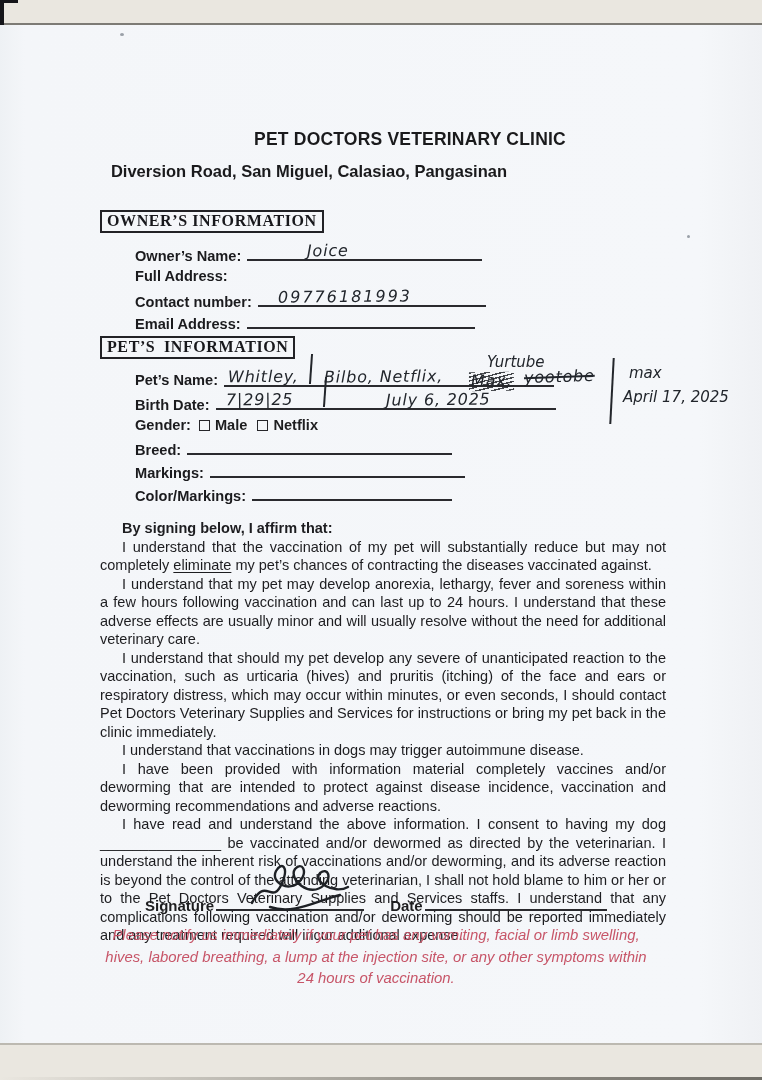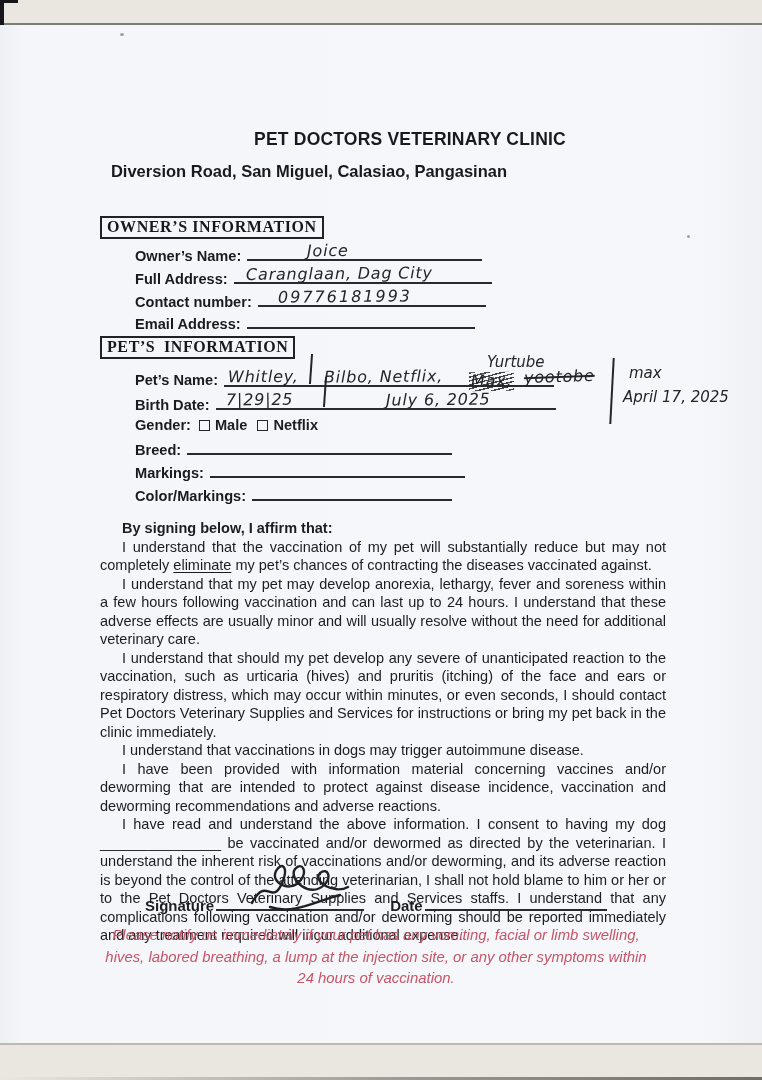--- a/index.html
+++ b/index.html
@@ -22,21 +22,21 @@
   .speck{position:absolute;background:#9aa0a8;border-radius:50%;}
 
   .title{position:absolute;top:104px;left:0;width:762px;text-align:center;
     font-weight:bold;font-size:17.5px;letter-spacing:.2px;color:#1a1a1c;padding-left:29px;}
   .subtitle{position:absolute;top:137px;left:0;width:618px;text-align:center;
     font-weight:bold;font-size:16.5px;color:#1a1a1c;}
 
   .section-box{position:absolute;left:100px;display:inline-block;
     border:2px solid #222226;padding:0px 5px 1px 5px;background:transparent;
     font-family:"Liberation Serif",serif;font-weight:bold;font-size:16px;letter-spacing:.6px;color:#18181c;}
-  .owner-box{top:191px;}
+  .owner-box{top:185px;}
   .pet-box{top:311px;word-spacing:4px;}
 
   .rows{position:absolute;left:135px;}
   .owner-rows{top:219px;width:560px;}
   .pet-rows{top:345px;width:620px;}
   .field-row{height:22.8px;position:relative;white-space:nowrap;}
   .flabel{font-weight:bold;font-size:14.6px;color:#1b1b1e;text-align:right;}
   .fline{display:inline-block;border-bottom:2px solid #2a2a2e;height:15px;
     vertical-align:baseline;margin-left:6px;position:relative;}
   .w235{width:235px;} .w258{width:258px;} .w228{width:228px;}
@@ -94,21 +94,21 @@
   <div class="title">PET DOCTORS VETERINARY CLINIC</div>
   <div class="subtitle">Diversion Road, San Miguel, Calasiao, Pangasinan</div>
 
   <div class="section-box owner-box">OWNER’S INFORMATION</div>
 
   <div class="rows owner-rows">
     <div class="field-row">
       <span class="flabel">Owner’s Name:</span><span class="fline w235"><span class="hw center60">Joice</span></span>
     </div>
     <div class="field-row">
-      <span class="flabel">Full Address:</span><span class="fline w258"><span class="hw left12">Caranglaan, Dag City</span></span>
+      <span class="flabel">Full Address:</span>
     </div>
     <div class="field-row">
       <span class="flabel">Contact number:</span><span class="fline w228"><span class="hw left20">09776181993</span></span>
     </div>
     <div class="field-row">
       <span class="flabel">Email Address:</span><span class="fline w228"></span>
     </div>
   </div>
 
   <div class="section-box pet-box">PET’S INFORMATION</div>
@@ -147,21 +147,21 @@
       <span class="flabel">Color/Markings:</span><span class="fline w200"></span>
     </div>
   </div>
 
   <div class="body-text">
     <p class="body-heading">By signing below, I affirm that:</p>
     <p><span>I understand that the vaccination of my pet will substantially reduce but may not completely </span><u>eliminate</u><span> my pet’s chances of contracting the diseases vaccinated against.</span></p>
     <p>I understand that my pet may develop anorexia, lethargy, fever and soreness within a few hours following vaccination and can last up to 24 hours. I understand that these adverse effects are usually minor and will usually resolve without the need for additional veterinary care.</p>
     <p>I understand that should my pet develop any severe of unanticipated reaction to the vaccination, such as urticaria (hives) and pruritis (itching) of the face and ears or respiratory distress, which may occur within minutes, or even seconds, I should contact Pet Doctors Veterinary Supplies and Services for instructions or bring my pet back in the clinic immediately.</p>
     <p>I understand that vaccinations in dogs may trigger autoimmune disease.</p>
-    <p>I have been provided with information material concerning vaccines and/or deworming that are intended to protect against disease incidence, vaccination and deworming recommendations and adverse reactions.</p>
+    <p>I have been provided with information material completely vaccines and/or deworming that are intended to protect against disease incidence, vaccination and deworming recommendations and adverse reactions.</p>
     <p><span>I have read and understand the above information. I consent to having my dog </span><span>_______________</span><span> be vaccinated and/or dewormed as directed by the veterinarian. I understand the inherent risk of vaccinations and/or deworming, and its adverse reaction is beyond the control of the attending veterinarian, I shall not hold blame to him or her or to the Pet Doctors Veterinary Supplies and Services staffs. I understand that any complications following vaccination and/or deworming should be reported immediately and any treatment required will incur additional expense.</span></p>
   </div>
 
   <div class="sig-row">
     <span class="sig-label">Signature</span><span class="sig-line">
       <svg class="sig-svg" width="120" height="58" viewBox="0 0 120 58">
         <path d="M8 46 C 22 18, 28 50, 38 26 C 45 10, 38 4, 32 14 C 26 26, 46 36, 56 24 C 64 14, 58 4, 51 12 C 44 22, 66 42, 80 28 C 88 20, 84 10, 76 16 C 68 24, 90 38, 104 30 M 26 50 C 50 58, 72 44, 96 38" fill="none" stroke="#1e2126" stroke-width="2.4" stroke-linecap="round"></path>
       </svg>
     </span><span class="date-label">Date</span><span class="date-line"></span>
   </div>

